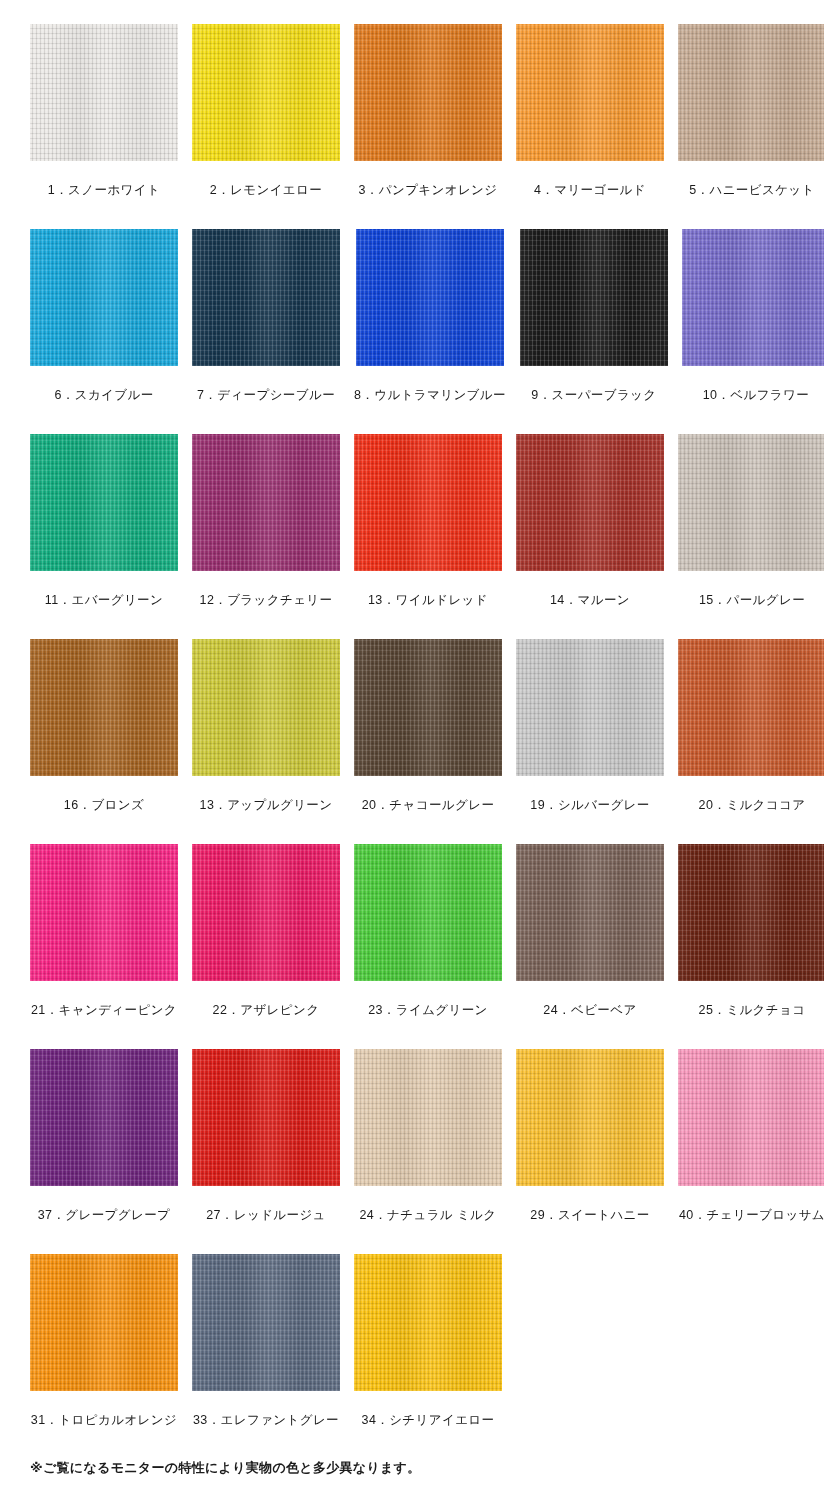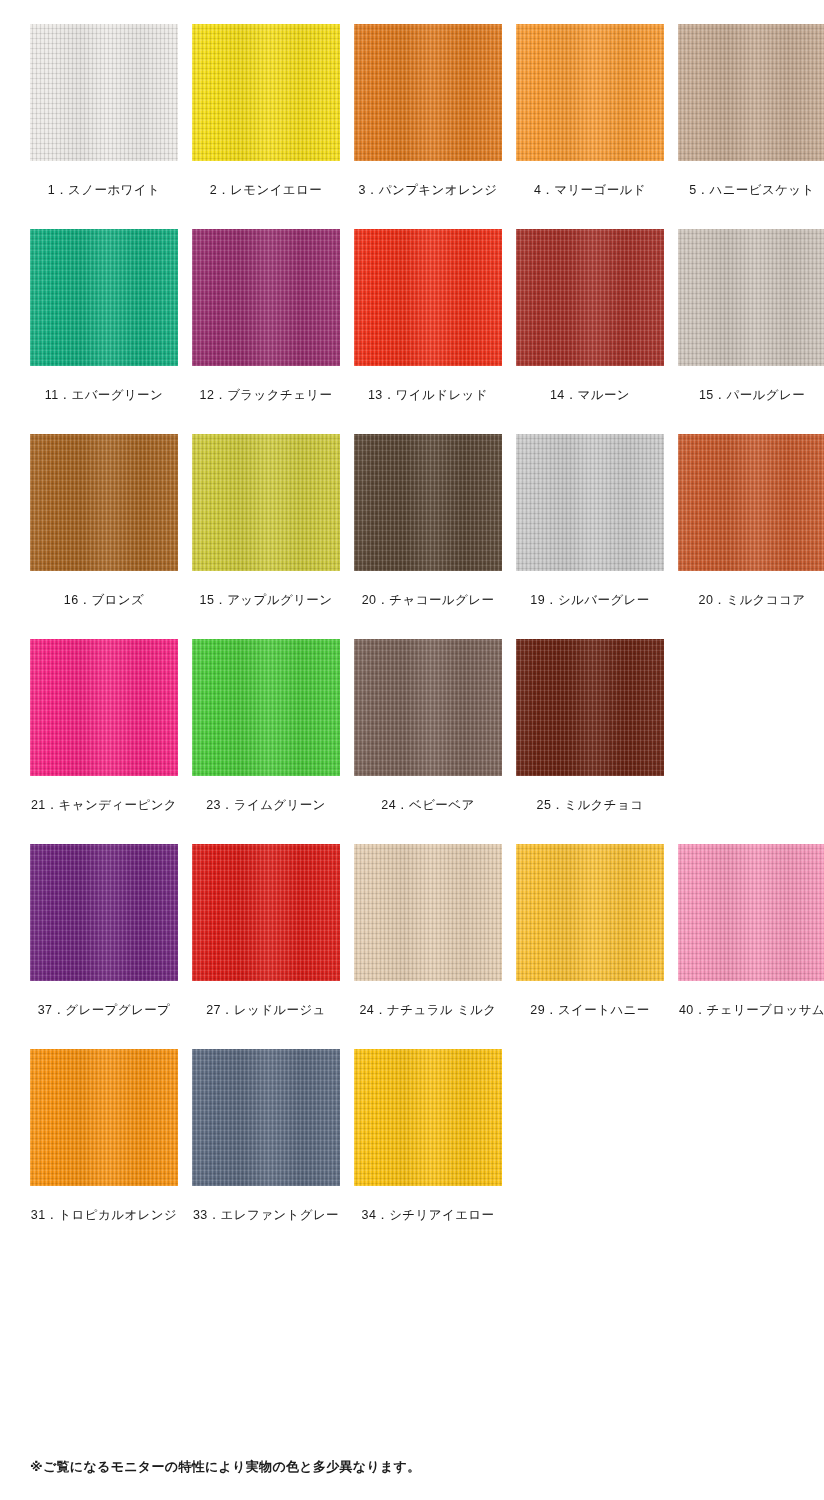--- a/index.html
+++ b/index.html
@@ -144,20 +144,42 @@
       <div class="swatch-cell">
         <div class="swatch-chip" style="background-color: rgb(248, 155, 51);"></div>
         <div class="swatch-label">4．マリーゴールド</div>
       </div>
       <div class="swatch-cell">
         <div class="swatch-chip" style="background-color: rgb(198, 171, 148);"></div>
         <div class="swatch-label">5．ハニービスケット</div>
       </div>
     </div>
 
+    <div class="swatch-row">
+      <div class="swatch-cell">
+        <div class="swatch-chip" style="background-color: rgb(25, 169, 220);"></div>
+        <div class="swatch-label">6．スカイブルー</div>
+      </div>
+      <div class="swatch-cell">
+        <div class="swatch-chip" style="background-color: rgb(23, 55, 79);"></div>
+        <div class="swatch-label">7．ディープシーブルー</div>
+      </div>
+      <div class="swatch-cell">
+        <div class="swatch-chip" style="background-color: rgb(16, 68, 216);"></div>
+        <div class="swatch-label">8．ウルトラマリンブルー</div>
+      </div>
+      <div class="swatch-cell">
+        <div class="swatch-chip" style="background-color: rgb(27, 27, 27);"></div>
+        <div class="swatch-label">9．スーパーブラック</div>
+      </div>
+      <div class="swatch-cell">
+        <div class="swatch-chip" style="background-color: rgb(122, 111, 204);"></div>
+        <div class="swatch-label">10．ベルフラワー</div>
+      </div>
+    </div>
 
     <div class="swatch-row">
       <div class="swatch-cell">
         <div class="swatch-chip" style="background-color: rgb(19, 174, 128);"></div>
         <div class="swatch-label">11．エバーグリーン</div>
       </div>
       <div class="swatch-cell">
         <div class="swatch-chip" style="background-color: rgb(153, 48, 112);"></div>
         <div class="swatch-label">12．ブラックチェリー</div>
       </div>
@@ -175,21 +197,21 @@
       </div>
     </div>
 
     <div class="swatch-row">
       <div class="swatch-cell">
         <div class="swatch-chip" style="background-color: rgb(167, 101, 35);"></div>
         <div class="swatch-label">16．ブロンズ</div>
       </div>
       <div class="swatch-cell">
         <div class="swatch-chip" style="background-color: rgb(205, 202, 60);"></div>
-        <div class="swatch-label">15．アップルグリーン</div>
+        <div class="swatch-label">13．アップルグリーン</div>
       </div>
       <div class="swatch-cell">
         <div class="swatch-chip" style="background-color: rgb(90, 71, 54);"></div>
         <div class="swatch-label">20．チャコールグレー</div>
       </div>
       <div class="swatch-cell">
         <div class="swatch-chip" style="background-color: rgb(201, 201, 201);"></div>
         <div class="swatch-label">19．シルバーグレー</div>
       </div>
       <div class="swatch-cell">
@@ -197,20 +219,24 @@
         <div class="swatch-label">20．ミルクココア</div>
       </div>
     </div>
 
     <div class="swatch-row">
       <div class="swatch-cell">
         <div class="swatch-chip" style="background-color: rgb(247, 37, 133);"></div>
         <div class="swatch-label">21．キャンディーピンク</div>
       </div>
       <div class="swatch-cell">
+        <div class="swatch-chip" style="background-color: rgb(237, 29, 104);"></div>
+        <div class="swatch-label">22．アザレピンク</div>
+      </div>
+      <div class="swatch-cell">
         <div class="swatch-chip" style="background-color: rgb(76, 203, 60);"></div>
         <div class="swatch-label">23．ライムグリーン</div>
       </div>
       <div class="swatch-cell">
         <div class="swatch-chip" style="background-color: rgb(122, 99, 89);"></div>
         <div class="swatch-label">24．ベビーベア</div>
       </div>
       <div class="swatch-cell">
         <div class="swatch-chip" style="background-color: rgb(107, 36, 20);"></div>
         <div class="swatch-label">25．ミルクチョコ</div>

